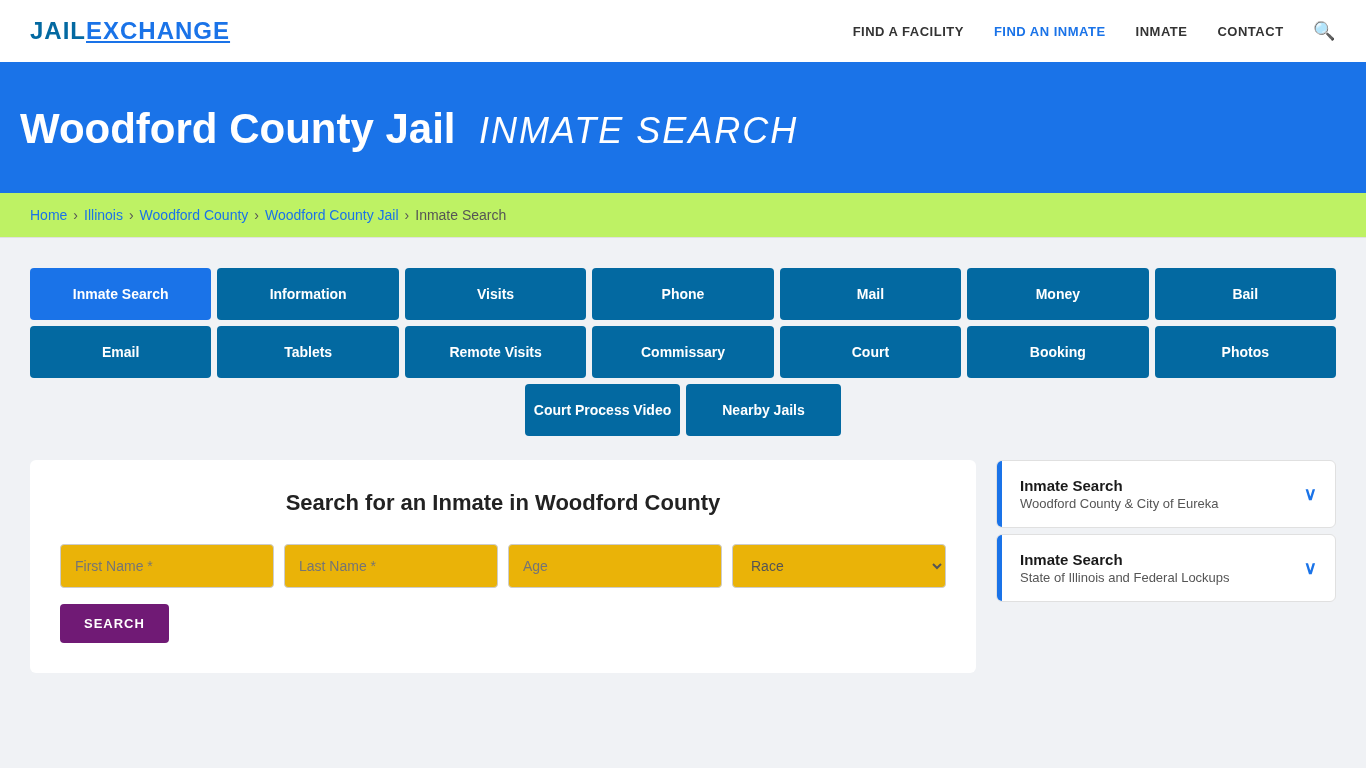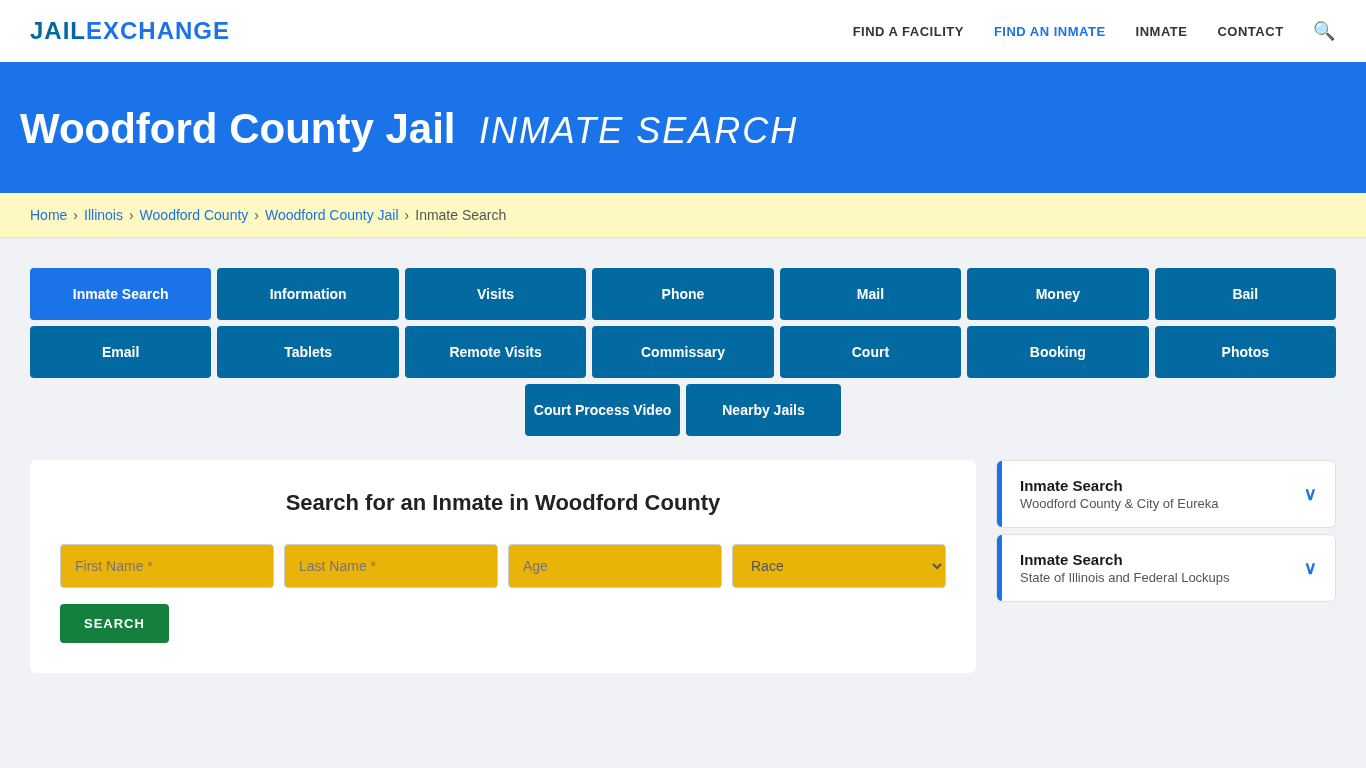--- a/index.html
+++ b/index.html
@@ -51,21 +51,21 @@
     .hero h1 em {
       font-style: italic;
       font-weight: 400;
       font-size: 36px;
       text-transform: uppercase;
       letter-spacing: 2px;
     }
 
     
     .breadcrumb {
-      background: #fef9c3;
+      background: #bef264;
       padding: 14px 30px;
       display: flex;
       align-items: center;
       gap: 6px;
       font-size: 14px;
       border-bottom: 1px solid #e0e0e0;
     }
     .breadcrumb a { color: #1a73e8; text-decoration: none; }
     .breadcrumb .sep { color: #555; }
     .breadcrumb .current { color: #555; }
@@ -147,21 +147,21 @@
       border: 1px solid #ccc;
       border-radius: 4px;
       font-size: 14px;
       color: #555;
       background: #eab308;
     }
     .form-row select {
       appearance: auto;
     }
     .search-btn {
-      background: #15803d;
+      background: #701a75;
       color: #fff;
       border: none;
       padding: 12px 24px;
       font-size: 13px;
       font-weight: 700;
       border-radius: 4px;
       cursor: pointer;
       letter-spacing: 1px;
       text-transform: uppercase;
     }
@@ -200,21 +200,21 @@
       font-size: 18px;
       color: #1a73e8;
       font-weight: 700;
     }
   </style>
 </head>
 <body>
 
 <nav>
   <div class="logo">
-    <span>JAIL</span><span style="color:#1a73e8;">EXCHANGE</span>
+    <span>JAIL</span><span style="color:#1a73e8;text-decoration:underline;">EXCHANGE</span>
   </div>
   <div class="nav-links">
     <a href="#">FIND A FACILITY</a>
     <a href="#" class="active">FIND AN INMATE</a>
     <a href="#">INMATE</a>
     <a href="#">CONTACT</a>
     <span class="nav-search">🔍</span>
   </div>
 </nav>
 

